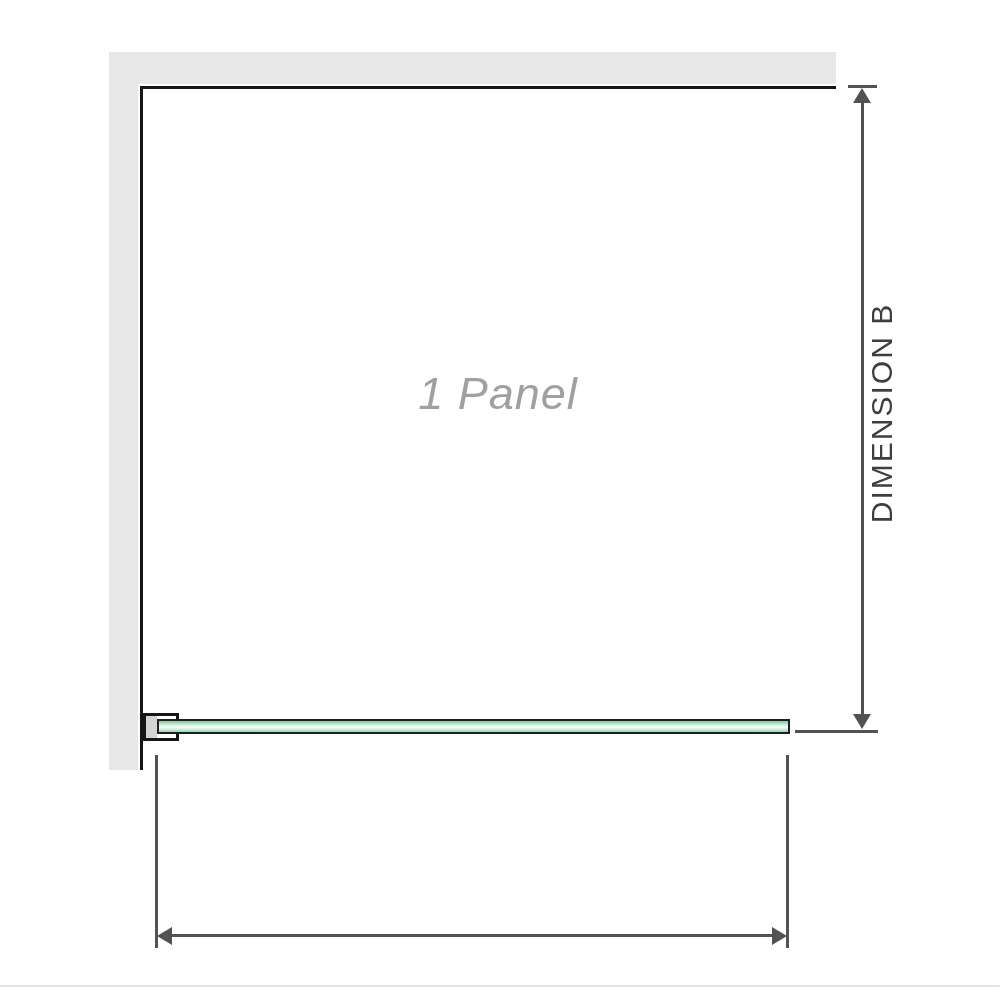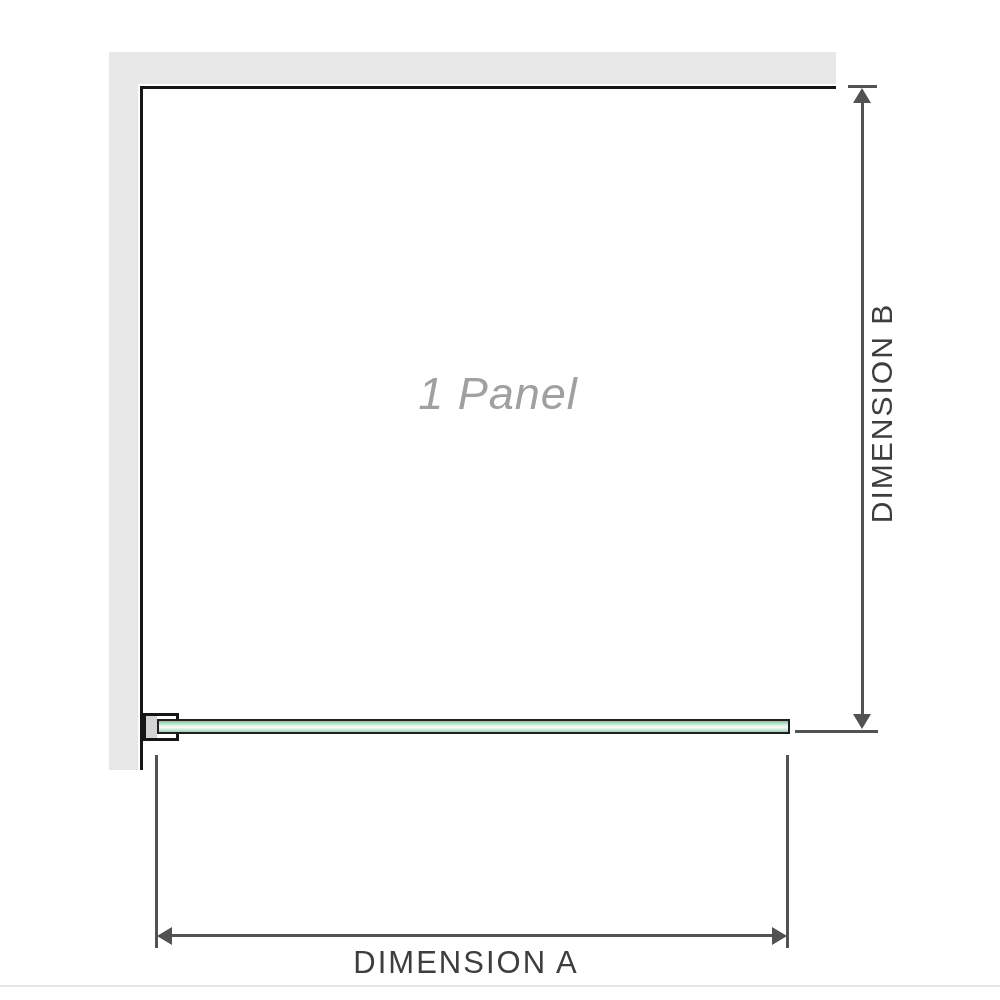--- a/index.html
+++ b/index.html
@@ -133,17 +133,16 @@
   </div>
   <div class="abs dim-label dim-b-label">DIMENSION B</div>
 
   <div>
     <div class="abs dim dima-ext-left"></div>
     <div class="abs dim dima-ext-right"></div>
     <div class="abs dim dima-stem"></div>
     <div class="abs tri arr-left"></div>
     <div class="abs tri arr-right"></div>
   </div>
-  <div class="abs dim-label dim-a-label">DIMENSION A</div>
 
   <div class="abs bottom-rule"></div>
 
 </div>
 
 </body></html>

